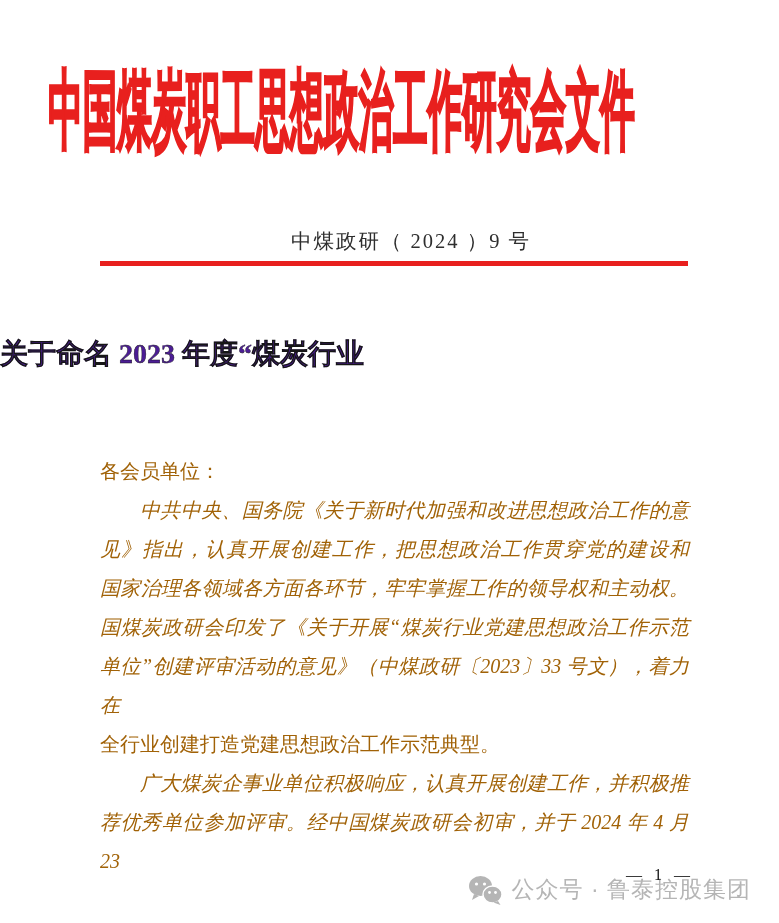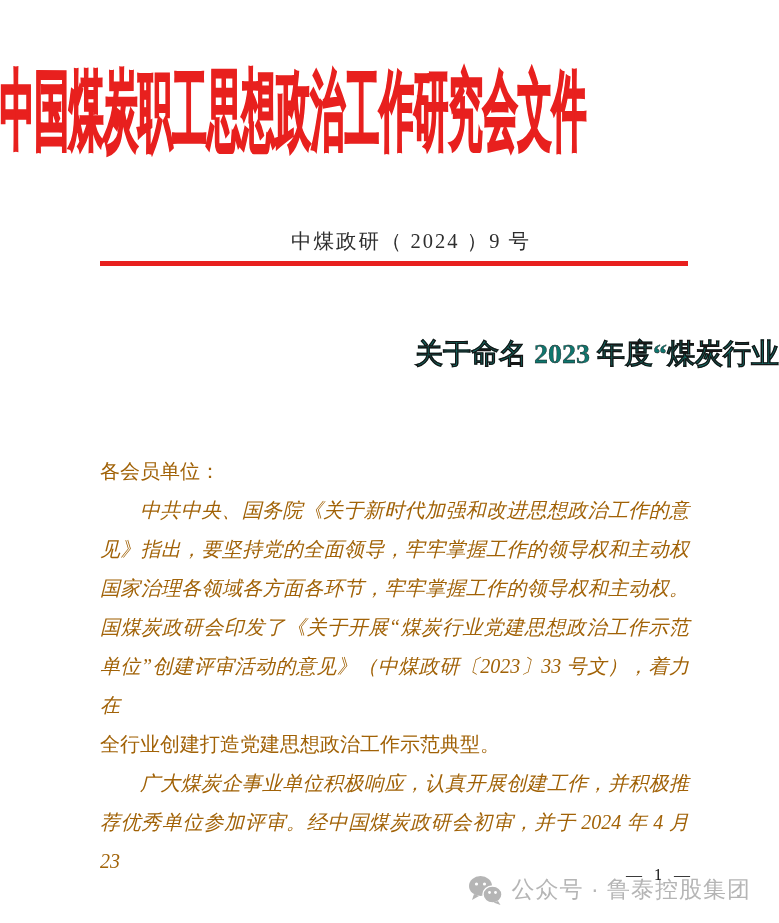--- a/index.html
+++ b/index.html
@@ -16,21 +16,21 @@
 
   
   .masthead {
     position: absolute;
     top: 68px;
     left: 0;
     width: 683px;
     height: 88px;
     display: flex;
     align-items: center;
-    justify-content: flex-start;
+    justify-content: center;
   }
   .masthead .stretch {
     display: inline-block;
     font-size: 34.5px;
     font-weight: 900;
     letter-spacing: 0px;
     color: #e8201e;
     -webkit-text-stroke: 1.1px #e8201e;
     white-space: nowrap;
     transform: scale(1, 2.5);
@@ -59,25 +59,25 @@
     height: 5px;
     background: #e8201e;
   }
 
   
   .title {
     position: absolute;
     top: 334px;
     left: 0;
     width: 779px;
-    text-align: right;
+    text-align: left;
     font-size: 28px;
     line-height: 39px;
     font-weight: bold;
-    color: #0f766e;
+    color: #4c1d95;
     -webkit-text-stroke: 0.4px #161616;
   }
   .title .tl { display: block; }
 
   
   .doc-body {
     position: absolute;
     top: 452px;
     left: 100px;
     width: 589px;
@@ -139,21 +139,21 @@
 
   <div class="redline"></div>
 
   <div class="title">
     <span class="tl">关于命名 2023 年度“煤炭行业</span>
   </div>
 
   <div class="doc-body">
     <div class="line">各会员单位：</div>
     <div class="line j ind">中共中央、国务院《关于新时代加强和改进思想政治工作的意</div>
-    <div class="line j">见》指出，要坚持党的全面领导，牢牢掌握工作的领导权和主动权</div>
+    <div class="line j">见》指出，认真开展创建工作，把思想政治工作贯穿党的建设和</div>
     <div class="line j">国家治理各领域各方面各环节，牢牢掌握工作的领导权和主动权。</div>
     <div class="line j">国煤炭政研会印发了《关于开展“煤炭行业党建思想政治工作示范</div>
     <div class="line j">单位”创建评审活动的意见》（中煤政研〔2023〕33 号文），着力在</div>
     <div class="line">全行业创建打造党建思想政治工作示范典型。</div>
     <div class="line j ind">广大煤炭企事业单位积极响应，认真开展创建工作，并积极推</div>
     <div class="line j">荐优秀单位参加评审。经中国煤炭政研会初审，并于 2024 年 4 月 23</div>
   </div>
 
   <div class="pagenum">— 1 —</div>
 

